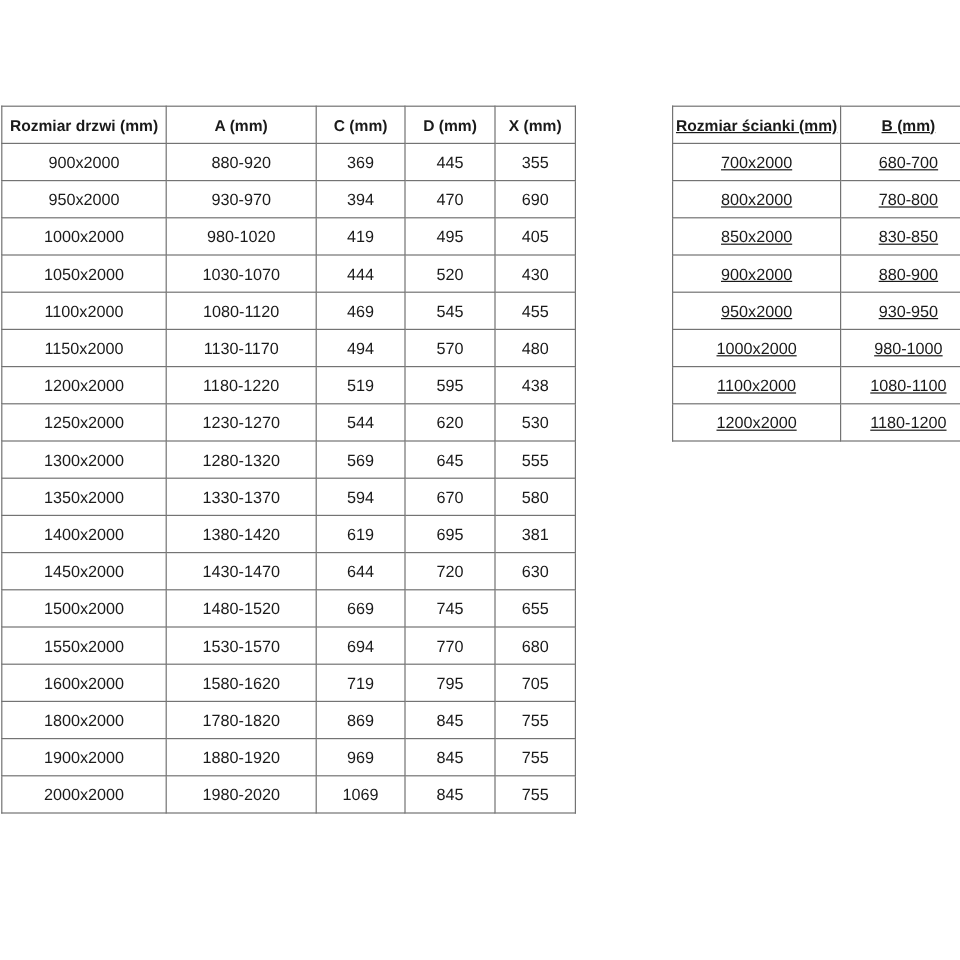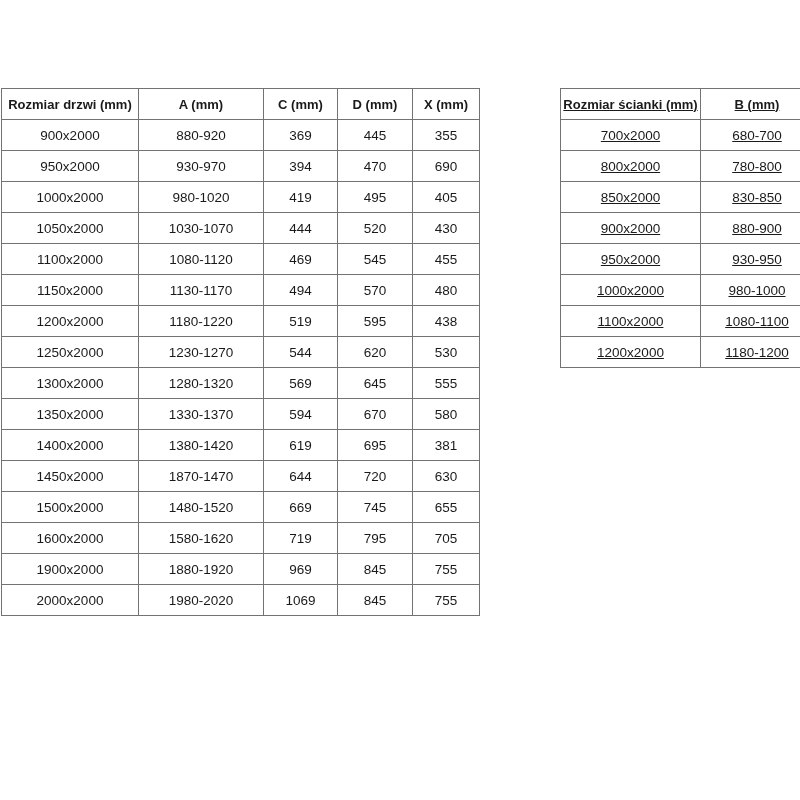--- a/index.html
+++ b/index.html
@@ -143,40 +143,54 @@
       </tr>
       <tr>
         <td>1400x2000</td>
         <td>1380-1420</td>
         <td>619</td>
         <td>695</td>
         <td>381</td>
       </tr>
       <tr>
         <td>1450x2000</td>
-        <td>1870-1470</td>
+        <td>1430-1470</td>
         <td>644</td>
         <td>720</td>
         <td>630</td>
       </tr>
       <tr>
         <td>1500x2000</td>
         <td>1480-1520</td>
         <td>669</td>
         <td>745</td>
         <td>655</td>
       </tr>
       <tr>
+        <td>1550x2000</td>
+        <td>1530-1570</td>
+        <td>694</td>
+        <td>770</td>
+        <td>680</td>
+      </tr>
+      <tr>
         <td>1600x2000</td>
         <td>1580-1620</td>
         <td>719</td>
         <td>795</td>
         <td>705</td>
       </tr>
       <tr>
+        <td>1800x2000</td>
+        <td>1780-1820</td>
+        <td>869</td>
+        <td>845</td>
+        <td>755</td>
+      </tr>
+      <tr>
         <td>1900x2000</td>
         <td>1880-1920</td>
         <td>969</td>
         <td>845</td>
         <td>755</td>
       </tr>
       <tr>
         <td>2000x2000</td>
         <td>1980-2020</td>
         <td>1069</td>

